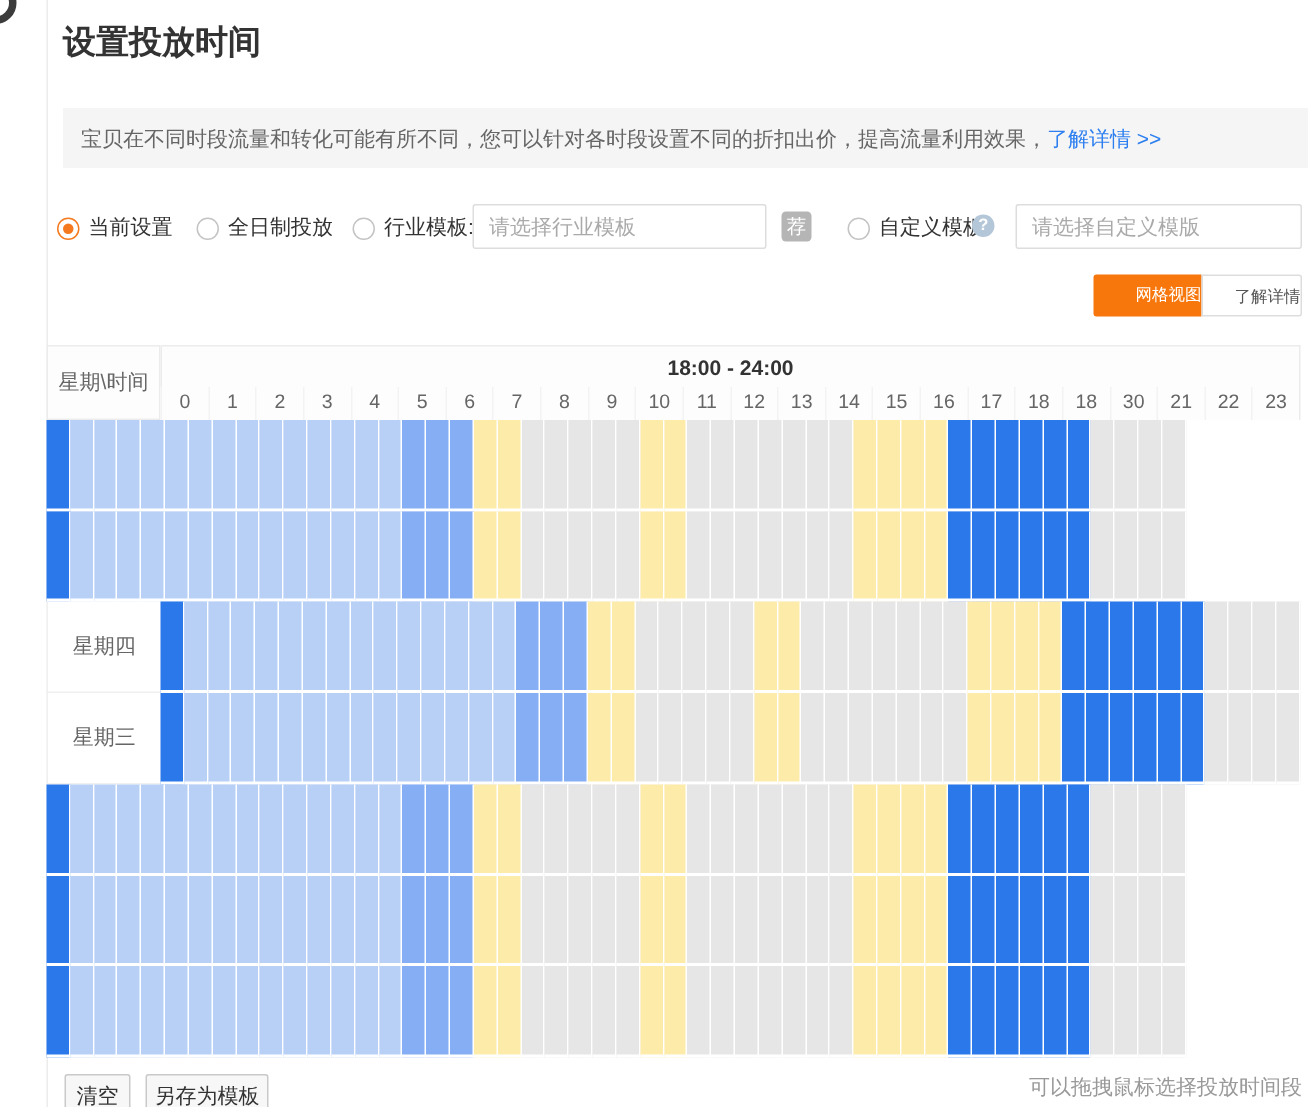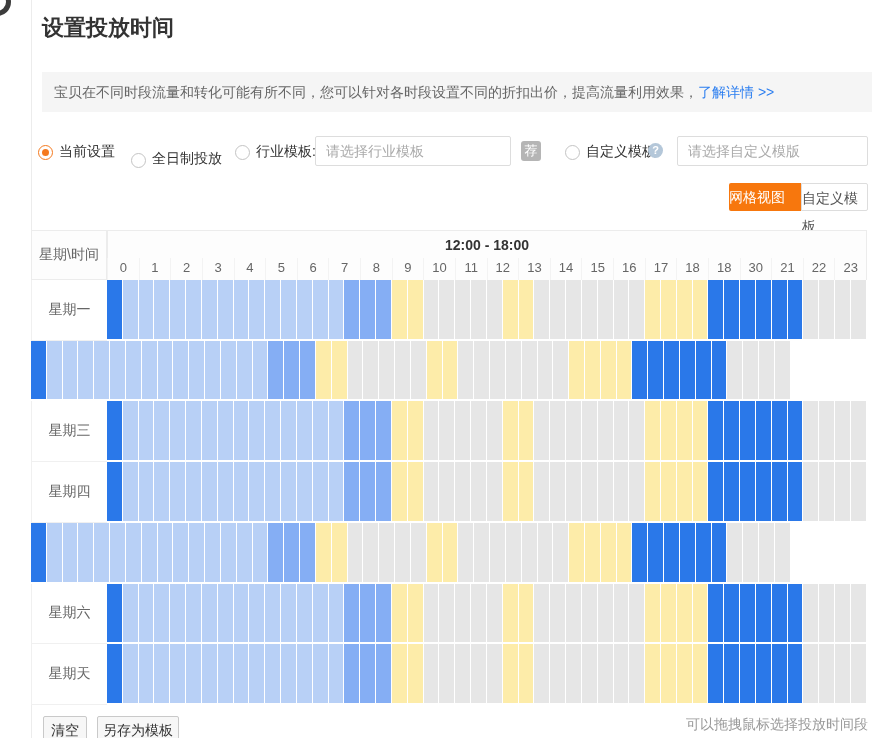--- a/index.html
+++ b/index.html
@@ -23,22 +23,22 @@
   .radio-circle.checked::after { content:""; width:7px; height:7px; border-radius:50%; background:#f57a1f; }
 
   .fake-select { position:absolute; top:136px; height:30px; box-sizing:border-box; background:#fff;
     border:1px solid #ddd; border-radius:2px; font-size:14px; color:#aaa; line-height:28px;
     padding-left:10px; cursor:pointer; }
   .rec-badge { position:absolute; left:521px; top:141px; width:20px; height:20px; background:#b5b5b5;
     color:#fff; border-radius:3px; font-size:13px; line-height:20px; text-align:center; }
   .help-icon { position:absolute; left:648px; top:143px; width:15px; height:15px; border-radius:50%;
     background:#b4c7d9; color:#fff; font-size:11px; font-weight:bold; line-height:15px; text-align:center; cursor:pointer; }
 
-  .toggle-btn { position:absolute; top:183px; height:28px; line-height:28px; text-align:left;
-    font-size:14px; box-sizing:border-box; cursor:pointer; }
+  .toggle-btn { position:absolute; top:183px; height:28px; line-height:28px; text-align:right;
+    font-size:11px; box-sizing:border-box; cursor:pointer; }
   .toggle-grid { left:729px; width:72px; background:#f7770d; color:#fff; border-radius:2px 0 0 2px; }
   .toggle-list { left:801px; width:67px; background:#fff; color:#555; border:1px solid #ddd; border-radius:0 2px 2px 0; }
 
   .corner-cell { position:absolute; left:31px; top:230px; width:76px; height:50px; box-sizing:border-box;
     border:1px solid #ececec; background:#fdfdfd; display:flex; align-items:center; justify-content:center;
     font-size:14px; color:#666; }
   .group-row { position:absolute; left:107px; top:230px; width:760px; height:28px; display:flex;
     border-top:1px solid #ececec; border-right:1px solid #ececec; box-sizing:border-box; background:#fdfdfd; }
   .group-cell { flex:1; text-align:center; line-height:28px; font-size:14px; font-weight:bold; color:#333;
     border-left:1px solid #ececec; }
@@ -72,43 +72,43 @@
 <div class="page-title">设置投放时间</div>
 
 <div class="notice">
   <span>宝贝在不同时段流量和转化可能有所不同，您可以针对各时段设置不同的折扣出价，提高流量利用效果，</span><span class="link">了解详情 &gt;&gt;</span>
 </div>
 
 <div class="radio-item" style="left:38px;">
   <span class="radio-circle checked"></span>
   <span>当前设置</span>
 </div>
-<div class="radio-item" style="left:131px;align-items:flex-end;">
+<div class="radio-item" style="left:131px;">
   <span class="radio-circle"></span>
   <span>全日制投放</span>
 </div>
 <div class="radio-item" style="left:235px;">
   <span class="radio-circle"></span>
   <span>行业模板:</span>
 </div>
 <div class="fake-select" style="left:315px; width:196px;">请选择行业模板</div>
 <div class="rec-badge">荐</div>
 <div class="radio-item" style="left:565px;">
   <span class="radio-circle"></span>
   <span>自定义模板:</span>
 </div>
 <div class="help-icon">?</div>
 <div class="fake-select" style="left:677px; width:191px;">请选择自定义模版</div>
 
 <div class="toggle-btn toggle-grid">网格视图</div>
-<div class="toggle-btn toggle-list">自定义模板</div>
+<div class="toggle-btn toggle-list">了解详情</div>
 
 <div class="corner-cell">星期\时间</div>
 <div class="group-row">
-    <div class="group-cell">12:00 - 18:00</div>
+    <div class="group-cell">18:00 - 24:00</div>
   </div>
 <div class="hour-row">
     <div class="hour-cell">0</div>
     <div class="hour-cell">1</div>
     <div class="hour-cell">2</div>
     <div class="hour-cell">3</div>
     <div class="hour-cell">4</div>
     <div class="hour-cell">5</div>
     <div class="hour-cell">6</div>
     <div class="hour-cell">7</div>
@@ -124,73 +124,125 @@
     <div class="hour-cell">17</div>
     <div class="hour-cell">18</div>
     <div class="hour-cell">18</div>
     <div class="hour-cell">30</div>
     <div class="hour-cell">21</div>
     <div class="hour-cell">22</div>
     <div class="hour-cell">23</div>
   </div>
 <div class="rows-wrap">
     <div class="day-row">
-      <div class="day-label">星期一</div>
-      <div class="slot-grid">
-        <div class="slot-cell" style="background: rgb(42, 120, 233);"></div>
-        <div class="slot-cell" style="background: rgb(184, 208, 246);"></div>
-        <div class="slot-cell" style="background: rgb(184, 208, 246);"></div>
-        <div class="slot-cell" style="background: rgb(184, 208, 246);"></div>
-        <div class="slot-cell" style="background: rgb(184, 208, 246);"></div>
-        <div class="slot-cell" style="background: rgb(184, 208, 246);"></div>
-        <div class="slot-cell" style="background: rgb(184, 208, 246);"></div>
-        <div class="slot-cell" style="background: rgb(184, 208, 246);"></div>
-        <div class="slot-cell" style="background: rgb(184, 208, 246);"></div>
-        <div class="slot-cell" style="background: rgb(184, 208, 246);"></div>
-        <div class="slot-cell" style="background: rgb(184, 208, 246);"></div>
-        <div class="slot-cell" style="background: rgb(184, 208, 246);"></div>
-        <div class="slot-cell" style="background: rgb(184, 208, 246);"></div>
-        <div class="slot-cell" style="background: rgb(184, 208, 246);"></div>
-        <div class="slot-cell" style="background: rgb(184, 208, 246);"></div>
-        <div class="slot-cell" style="background: rgb(133, 174, 244);"></div>
-        <div class="slot-cell" style="background: rgb(133, 174, 244);"></div>
-        <div class="slot-cell" style="background: rgb(133, 174, 244);"></div>
-        <div class="slot-cell" style="background: rgb(253, 236, 169);"></div>
-        <div class="slot-cell" style="background: rgb(253, 236, 169);"></div>
-        <div class="slot-cell" style="background: rgb(230, 230, 230);"></div>
-        <div class="slot-cell" style="background: rgb(230, 230, 230);"></div>
-        <div class="slot-cell" style="background: rgb(230, 230, 230);"></div>
-        <div class="slot-cell" style="background: rgb(230, 230, 230);"></div>
-        <div class="slot-cell" style="background: rgb(230, 230, 230);"></div>
-        <div class="slot-cell" style="background: rgb(253, 236, 169);"></div>
-        <div class="slot-cell" style="background: rgb(253, 236, 169);"></div>
-        <div class="slot-cell" style="background: rgb(230, 230, 230);"></div>
-        <div class="slot-cell" style="background: rgb(230, 230, 230);"></div>
-        <div class="slot-cell" style="background: rgb(230, 230, 230);"></div>
-        <div class="slot-cell" style="background: rgb(230, 230, 230);"></div>
-        <div class="slot-cell" style="background: rgb(230, 230, 230);"></div>
-        <div class="slot-cell" style="background: rgb(230, 230, 230);"></div>
-        <div class="slot-cell" style="background: rgb(230, 230, 230);"></div>
-        <div class="slot-cell" style="background: rgb(253, 236, 169);"></div>
-        <div class="slot-cell" style="background: rgb(253, 236, 169);"></div>
-        <div class="slot-cell" style="background: rgb(253, 236, 169);"></div>
-        <div class="slot-cell" style="background: rgb(253, 236, 169);"></div>
-        <div class="slot-cell" style="background: rgb(42, 120, 233);"></div>
-        <div class="slot-cell" style="background: rgb(42, 120, 233);"></div>
-        <div class="slot-cell" style="background: rgb(42, 120, 233);"></div>
-        <div class="slot-cell" style="background: rgb(42, 120, 233);"></div>
-        <div class="slot-cell" style="background: rgb(42, 120, 233);"></div>
-        <div class="slot-cell" style="background: rgb(42, 120, 233);"></div>
-        <div class="slot-cell" style="background: rgb(230, 230, 230);"></div>
-        <div class="slot-cell" style="background: rgb(230, 230, 230);"></div>
-        <div class="slot-cell" style="background: rgb(230, 230, 230);"></div>
-        <div class="slot-cell" style="background: rgb(230, 230, 230);"></div>
-      </div>
-    </div>
-    <div class="day-row">
+      <div class="slot-grid">
+        <div class="slot-cell" style="background: rgb(42, 120, 233);"></div>
+        <div class="slot-cell" style="background: rgb(184, 208, 246);"></div>
+        <div class="slot-cell" style="background: rgb(184, 208, 246);"></div>
+        <div class="slot-cell" style="background: rgb(184, 208, 246);"></div>
+        <div class="slot-cell" style="background: rgb(184, 208, 246);"></div>
+        <div class="slot-cell" style="background: rgb(184, 208, 246);"></div>
+        <div class="slot-cell" style="background: rgb(184, 208, 246);"></div>
+        <div class="slot-cell" style="background: rgb(184, 208, 246);"></div>
+        <div class="slot-cell" style="background: rgb(184, 208, 246);"></div>
+        <div class="slot-cell" style="background: rgb(184, 208, 246);"></div>
+        <div class="slot-cell" style="background: rgb(184, 208, 246);"></div>
+        <div class="slot-cell" style="background: rgb(184, 208, 246);"></div>
+        <div class="slot-cell" style="background: rgb(184, 208, 246);"></div>
+        <div class="slot-cell" style="background: rgb(184, 208, 246);"></div>
+        <div class="slot-cell" style="background: rgb(184, 208, 246);"></div>
+        <div class="slot-cell" style="background: rgb(133, 174, 244);"></div>
+        <div class="slot-cell" style="background: rgb(133, 174, 244);"></div>
+        <div class="slot-cell" style="background: rgb(133, 174, 244);"></div>
+        <div class="slot-cell" style="background: rgb(253, 236, 169);"></div>
+        <div class="slot-cell" style="background: rgb(253, 236, 169);"></div>
+        <div class="slot-cell" style="background: rgb(230, 230, 230);"></div>
+        <div class="slot-cell" style="background: rgb(230, 230, 230);"></div>
+        <div class="slot-cell" style="background: rgb(230, 230, 230);"></div>
+        <div class="slot-cell" style="background: rgb(230, 230, 230);"></div>
+        <div class="slot-cell" style="background: rgb(230, 230, 230);"></div>
+        <div class="slot-cell" style="background: rgb(253, 236, 169);"></div>
+        <div class="slot-cell" style="background: rgb(253, 236, 169);"></div>
+        <div class="slot-cell" style="background: rgb(230, 230, 230);"></div>
+        <div class="slot-cell" style="background: rgb(230, 230, 230);"></div>
+        <div class="slot-cell" style="background: rgb(230, 230, 230);"></div>
+        <div class="slot-cell" style="background: rgb(230, 230, 230);"></div>
+        <div class="slot-cell" style="background: rgb(230, 230, 230);"></div>
+        <div class="slot-cell" style="background: rgb(230, 230, 230);"></div>
+        <div class="slot-cell" style="background: rgb(230, 230, 230);"></div>
+        <div class="slot-cell" style="background: rgb(253, 236, 169);"></div>
+        <div class="slot-cell" style="background: rgb(253, 236, 169);"></div>
+        <div class="slot-cell" style="background: rgb(253, 236, 169);"></div>
+        <div class="slot-cell" style="background: rgb(253, 236, 169);"></div>
+        <div class="slot-cell" style="background: rgb(42, 120, 233);"></div>
+        <div class="slot-cell" style="background: rgb(42, 120, 233);"></div>
+        <div class="slot-cell" style="background: rgb(42, 120, 233);"></div>
+        <div class="slot-cell" style="background: rgb(42, 120, 233);"></div>
+        <div class="slot-cell" style="background: rgb(42, 120, 233);"></div>
+        <div class="slot-cell" style="background: rgb(42, 120, 233);"></div>
+        <div class="slot-cell" style="background: rgb(230, 230, 230);"></div>
+        <div class="slot-cell" style="background: rgb(230, 230, 230);"></div>
+        <div class="slot-cell" style="background: rgb(230, 230, 230);"></div>
+        <div class="slot-cell" style="background: rgb(230, 230, 230);"></div>
+      </div>
+    </div>
+    <div class="day-row">
+      <div class="slot-grid">
+        <div class="slot-cell" style="background: rgb(42, 120, 233);"></div>
+        <div class="slot-cell" style="background: rgb(184, 208, 246);"></div>
+        <div class="slot-cell" style="background: rgb(184, 208, 246);"></div>
+        <div class="slot-cell" style="background: rgb(184, 208, 246);"></div>
+        <div class="slot-cell" style="background: rgb(184, 208, 246);"></div>
+        <div class="slot-cell" style="background: rgb(184, 208, 246);"></div>
+        <div class="slot-cell" style="background: rgb(184, 208, 246);"></div>
+        <div class="slot-cell" style="background: rgb(184, 208, 246);"></div>
+        <div class="slot-cell" style="background: rgb(184, 208, 246);"></div>
+        <div class="slot-cell" style="background: rgb(184, 208, 246);"></div>
+        <div class="slot-cell" style="background: rgb(184, 208, 246);"></div>
+        <div class="slot-cell" style="background: rgb(184, 208, 246);"></div>
+        <div class="slot-cell" style="background: rgb(184, 208, 246);"></div>
+        <div class="slot-cell" style="background: rgb(184, 208, 246);"></div>
+        <div class="slot-cell" style="background: rgb(184, 208, 246);"></div>
+        <div class="slot-cell" style="background: rgb(133, 174, 244);"></div>
+        <div class="slot-cell" style="background: rgb(133, 174, 244);"></div>
+        <div class="slot-cell" style="background: rgb(133, 174, 244);"></div>
+        <div class="slot-cell" style="background: rgb(253, 236, 169);"></div>
+        <div class="slot-cell" style="background: rgb(253, 236, 169);"></div>
+        <div class="slot-cell" style="background: rgb(230, 230, 230);"></div>
+        <div class="slot-cell" style="background: rgb(230, 230, 230);"></div>
+        <div class="slot-cell" style="background: rgb(230, 230, 230);"></div>
+        <div class="slot-cell" style="background: rgb(230, 230, 230);"></div>
+        <div class="slot-cell" style="background: rgb(230, 230, 230);"></div>
+        <div class="slot-cell" style="background: rgb(253, 236, 169);"></div>
+        <div class="slot-cell" style="background: rgb(253, 236, 169);"></div>
+        <div class="slot-cell" style="background: rgb(230, 230, 230);"></div>
+        <div class="slot-cell" style="background: rgb(230, 230, 230);"></div>
+        <div class="slot-cell" style="background: rgb(230, 230, 230);"></div>
+        <div class="slot-cell" style="background: rgb(230, 230, 230);"></div>
+        <div class="slot-cell" style="background: rgb(230, 230, 230);"></div>
+        <div class="slot-cell" style="background: rgb(230, 230, 230);"></div>
+        <div class="slot-cell" style="background: rgb(230, 230, 230);"></div>
+        <div class="slot-cell" style="background: rgb(253, 236, 169);"></div>
+        <div class="slot-cell" style="background: rgb(253, 236, 169);"></div>
+        <div class="slot-cell" style="background: rgb(253, 236, 169);"></div>
+        <div class="slot-cell" style="background: rgb(253, 236, 169);"></div>
+        <div class="slot-cell" style="background: rgb(42, 120, 233);"></div>
+        <div class="slot-cell" style="background: rgb(42, 120, 233);"></div>
+        <div class="slot-cell" style="background: rgb(42, 120, 233);"></div>
+        <div class="slot-cell" style="background: rgb(42, 120, 233);"></div>
+        <div class="slot-cell" style="background: rgb(42, 120, 233);"></div>
+        <div class="slot-cell" style="background: rgb(42, 120, 233);"></div>
+        <div class="slot-cell" style="background: rgb(230, 230, 230);"></div>
+        <div class="slot-cell" style="background: rgb(230, 230, 230);"></div>
+        <div class="slot-cell" style="background: rgb(230, 230, 230);"></div>
+        <div class="slot-cell" style="background: rgb(230, 230, 230);"></div>
+      </div>
+    </div>
+    <div class="day-row">
+      <div class="day-label">星期四</div>
       <div class="slot-grid">
         <div class="slot-cell" style="background: rgb(42, 120, 233);"></div>
         <div class="slot-cell" style="background: rgb(184, 208, 246);"></div>
         <div class="slot-cell" style="background: rgb(184, 208, 246);"></div>
         <div class="slot-cell" style="background: rgb(184, 208, 246);"></div>
         <div class="slot-cell" style="background: rgb(184, 208, 246);"></div>
         <div class="slot-cell" style="background: rgb(184, 208, 246);"></div>
         <div class="slot-cell" style="background: rgb(184, 208, 246);"></div>
         <div class="slot-cell" style="background: rgb(184, 208, 246);"></div>
         <div class="slot-cell" style="background: rgb(184, 208, 246);"></div>
@@ -282,179 +334,124 @@
         <div class="slot-cell" style="background: rgb(42, 120, 233);"></div>
         <div class="slot-cell" style="background: rgb(42, 120, 233);"></div>
         <div class="slot-cell" style="background: rgb(42, 120, 233);"></div>
         <div class="slot-cell" style="background: rgb(230, 230, 230);"></div>
         <div class="slot-cell" style="background: rgb(230, 230, 230);"></div>
         <div class="slot-cell" style="background: rgb(230, 230, 230);"></div>
         <div class="slot-cell" style="background: rgb(230, 230, 230);"></div>
       </div>
     </div>
     <div class="day-row">
-      <div class="day-label">星期四</div>
-      <div class="slot-grid">
-        <div class="slot-cell" style="background: rgb(42, 120, 233);"></div>
-        <div class="slot-cell" style="background: rgb(184, 208, 246);"></div>
-        <div class="slot-cell" style="background: rgb(184, 208, 246);"></div>
-        <div class="slot-cell" style="background: rgb(184, 208, 246);"></div>
-        <div class="slot-cell" style="background: rgb(184, 208, 246);"></div>
-        <div class="slot-cell" style="background: rgb(184, 208, 246);"></div>
-        <div class="slot-cell" style="background: rgb(184, 208, 246);"></div>
-        <div class="slot-cell" style="background: rgb(184, 208, 246);"></div>
-        <div class="slot-cell" style="background: rgb(184, 208, 246);"></div>
-        <div class="slot-cell" style="background: rgb(184, 208, 246);"></div>
-        <div class="slot-cell" style="background: rgb(184, 208, 246);"></div>
-        <div class="slot-cell" style="background: rgb(184, 208, 246);"></div>
-        <div class="slot-cell" style="background: rgb(184, 208, 246);"></div>
-        <div class="slot-cell" style="background: rgb(184, 208, 246);"></div>
-        <div class="slot-cell" style="background: rgb(184, 208, 246);"></div>
-        <div class="slot-cell" style="background: rgb(133, 174, 244);"></div>
-        <div class="slot-cell" style="background: rgb(133, 174, 244);"></div>
-        <div class="slot-cell" style="background: rgb(133, 174, 244);"></div>
-        <div class="slot-cell" style="background: rgb(253, 236, 169);"></div>
-        <div class="slot-cell" style="background: rgb(253, 236, 169);"></div>
-        <div class="slot-cell" style="background: rgb(230, 230, 230);"></div>
-        <div class="slot-cell" style="background: rgb(230, 230, 230);"></div>
-        <div class="slot-cell" style="background: rgb(230, 230, 230);"></div>
-        <div class="slot-cell" style="background: rgb(230, 230, 230);"></div>
-        <div class="slot-cell" style="background: rgb(230, 230, 230);"></div>
-        <div class="slot-cell" style="background: rgb(253, 236, 169);"></div>
-        <div class="slot-cell" style="background: rgb(253, 236, 169);"></div>
-        <div class="slot-cell" style="background: rgb(230, 230, 230);"></div>
-        <div class="slot-cell" style="background: rgb(230, 230, 230);"></div>
-        <div class="slot-cell" style="background: rgb(230, 230, 230);"></div>
-        <div class="slot-cell" style="background: rgb(230, 230, 230);"></div>
-        <div class="slot-cell" style="background: rgb(230, 230, 230);"></div>
-        <div class="slot-cell" style="background: rgb(230, 230, 230);"></div>
-        <div class="slot-cell" style="background: rgb(230, 230, 230);"></div>
-        <div class="slot-cell" style="background: rgb(253, 236, 169);"></div>
-        <div class="slot-cell" style="background: rgb(253, 236, 169);"></div>
-        <div class="slot-cell" style="background: rgb(253, 236, 169);"></div>
-        <div class="slot-cell" style="background: rgb(253, 236, 169);"></div>
-        <div class="slot-cell" style="background: rgb(42, 120, 233);"></div>
-        <div class="slot-cell" style="background: rgb(42, 120, 233);"></div>
-        <div class="slot-cell" style="background: rgb(42, 120, 233);"></div>
-        <div class="slot-cell" style="background: rgb(42, 120, 233);"></div>
-        <div class="slot-cell" style="background: rgb(42, 120, 233);"></div>
-        <div class="slot-cell" style="background: rgb(42, 120, 233);"></div>
-        <div class="slot-cell" style="background: rgb(230, 230, 230);"></div>
-        <div class="slot-cell" style="background: rgb(230, 230, 230);"></div>
-        <div class="slot-cell" style="background: rgb(230, 230, 230);"></div>
-        <div class="slot-cell" style="background: rgb(230, 230, 230);"></div>
-      </div>
-    </div>
-    <div class="day-row">
-      <div class="slot-grid">
-        <div class="slot-cell" style="background: rgb(42, 120, 233);"></div>
-        <div class="slot-cell" style="background: rgb(184, 208, 246);"></div>
-        <div class="slot-cell" style="background: rgb(184, 208, 246);"></div>
-        <div class="slot-cell" style="background: rgb(184, 208, 246);"></div>
-        <div class="slot-cell" style="background: rgb(184, 208, 246);"></div>
-        <div class="slot-cell" style="background: rgb(184, 208, 246);"></div>
-        <div class="slot-cell" style="background: rgb(184, 208, 246);"></div>
-        <div class="slot-cell" style="background: rgb(184, 208, 246);"></div>
-        <div class="slot-cell" style="background: rgb(184, 208, 246);"></div>
-        <div class="slot-cell" style="background: rgb(184, 208, 246);"></div>
-        <div class="slot-cell" style="background: rgb(184, 208, 246);"></div>
-        <div class="slot-cell" style="background: rgb(184, 208, 246);"></div>
-        <div class="slot-cell" style="background: rgb(184, 208, 246);"></div>
-        <div class="slot-cell" style="background: rgb(184, 208, 246);"></div>
-        <div class="slot-cell" style="background: rgb(184, 208, 246);"></div>
-        <div class="slot-cell" style="background: rgb(133, 174, 244);"></div>
-        <div class="slot-cell" style="background: rgb(133, 174, 244);"></div>
-        <div class="slot-cell" style="background: rgb(133, 174, 244);"></div>
-        <div class="slot-cell" style="background: rgb(253, 236, 169);"></div>
-        <div class="slot-cell" style="background: rgb(253, 236, 169);"></div>
-        <div class="slot-cell" style="background: rgb(230, 230, 230);"></div>
-        <div class="slot-cell" style="background: rgb(230, 230, 230);"></div>
-        <div class="slot-cell" style="background: rgb(230, 230, 230);"></div>
-        <div class="slot-cell" style="background: rgb(230, 230, 230);"></div>
-        <div class="slot-cell" style="background: rgb(230, 230, 230);"></div>
-        <div class="slot-cell" style="background: rgb(253, 236, 169);"></div>
-        <div class="slot-cell" style="background: rgb(253, 236, 169);"></div>
-        <div class="slot-cell" style="background: rgb(230, 230, 230);"></div>
-        <div class="slot-cell" style="background: rgb(230, 230, 230);"></div>
-        <div class="slot-cell" style="background: rgb(230, 230, 230);"></div>
-        <div class="slot-cell" style="background: rgb(230, 230, 230);"></div>
-        <div class="slot-cell" style="background: rgb(230, 230, 230);"></div>
-        <div class="slot-cell" style="background: rgb(230, 230, 230);"></div>
-        <div class="slot-cell" style="background: rgb(230, 230, 230);"></div>
-        <div class="slot-cell" style="background: rgb(253, 236, 169);"></div>
-        <div class="slot-cell" style="background: rgb(253, 236, 169);"></div>
-        <div class="slot-cell" style="background: rgb(253, 236, 169);"></div>
-        <div class="slot-cell" style="background: rgb(253, 236, 169);"></div>
-        <div class="slot-cell" style="background: rgb(42, 120, 233);"></div>
-        <div class="slot-cell" style="background: rgb(42, 120, 233);"></div>
-        <div class="slot-cell" style="background: rgb(42, 120, 233);"></div>
-        <div class="slot-cell" style="background: rgb(42, 120, 233);"></div>
-        <div class="slot-cell" style="background: rgb(42, 120, 233);"></div>
-        <div class="slot-cell" style="background: rgb(42, 120, 233);"></div>
-        <div class="slot-cell" style="background: rgb(230, 230, 230);"></div>
-        <div class="slot-cell" style="background: rgb(230, 230, 230);"></div>
-        <div class="slot-cell" style="background: rgb(230, 230, 230);"></div>
-        <div class="slot-cell" style="background: rgb(230, 230, 230);"></div>
-      </div>
-    </div>
-    <div class="day-row">
-      <div class="day-label">星期六</div>
-      <div class="slot-grid">
-        <div class="slot-cell" style="background: rgb(42, 120, 233);"></div>
-        <div class="slot-cell" style="background: rgb(184, 208, 246);"></div>
-        <div class="slot-cell" style="background: rgb(184, 208, 246);"></div>
-        <div class="slot-cell" style="background: rgb(184, 208, 246);"></div>
-        <div class="slot-cell" style="background: rgb(184, 208, 246);"></div>
-        <div class="slot-cell" style="background: rgb(184, 208, 246);"></div>
-        <div class="slot-cell" style="background: rgb(184, 208, 246);"></div>
-        <div class="slot-cell" style="background: rgb(184, 208, 246);"></div>
-        <div class="slot-cell" style="background: rgb(184, 208, 246);"></div>
-        <div class="slot-cell" style="background: rgb(184, 208, 246);"></div>
-        <div class="slot-cell" style="background: rgb(184, 208, 246);"></div>
-        <div class="slot-cell" style="background: rgb(184, 208, 246);"></div>
-        <div class="slot-cell" style="background: rgb(184, 208, 246);"></div>
-        <div class="slot-cell" style="background: rgb(184, 208, 246);"></div>
-        <div class="slot-cell" style="background: rgb(184, 208, 246);"></div>
-        <div class="slot-cell" style="background: rgb(133, 174, 244);"></div>
-        <div class="slot-cell" style="background: rgb(133, 174, 244);"></div>
-        <div class="slot-cell" style="background: rgb(133, 174, 244);"></div>
-        <div class="slot-cell" style="background: rgb(253, 236, 169);"></div>
-        <div class="slot-cell" style="background: rgb(253, 236, 169);"></div>
-        <div class="slot-cell" style="background: rgb(230, 230, 230);"></div>
-        <div class="slot-cell" style="background: rgb(230, 230, 230);"></div>
-        <div class="slot-cell" style="background: rgb(230, 230, 230);"></div>
-        <div class="slot-cell" style="background: rgb(230, 230, 230);"></div>
-        <div class="slot-cell" style="background: rgb(230, 230, 230);"></div>
-        <div class="slot-cell" style="background: rgb(253, 236, 169);"></div>
-        <div class="slot-cell" style="background: rgb(253, 236, 169);"></div>
-        <div class="slot-cell" style="background: rgb(230, 230, 230);"></div>
-        <div class="slot-cell" style="background: rgb(230, 230, 230);"></div>
-        <div class="slot-cell" style="background: rgb(230, 230, 230);"></div>
-        <div class="slot-cell" style="background: rgb(230, 230, 230);"></div>
-        <div class="slot-cell" style="background: rgb(230, 230, 230);"></div>
-        <div class="slot-cell" style="background: rgb(230, 230, 230);"></div>
-        <div class="slot-cell" style="background: rgb(230, 230, 230);"></div>
-        <div class="slot-cell" style="background: rgb(253, 236, 169);"></div>
-        <div class="slot-cell" style="background: rgb(253, 236, 169);"></div>
-        <div class="slot-cell" style="background: rgb(253, 236, 169);"></div>
-        <div class="slot-cell" style="background: rgb(253, 236, 169);"></div>
-        <div class="slot-cell" style="background: rgb(42, 120, 233);"></div>
-        <div class="slot-cell" style="background: rgb(42, 120, 233);"></div>
-        <div class="slot-cell" style="background: rgb(42, 120, 233);"></div>
-        <div class="slot-cell" style="background: rgb(42, 120, 233);"></div>
-        <div class="slot-cell" style="background: rgb(42, 120, 233);"></div>
-        <div class="slot-cell" style="background: rgb(42, 120, 233);"></div>
-        <div class="slot-cell" style="background: rgb(230, 230, 230);"></div>
-        <div class="slot-cell" style="background: rgb(230, 230, 230);"></div>
-        <div class="slot-cell" style="background: rgb(230, 230, 230);"></div>
-        <div class="slot-cell" style="background: rgb(230, 230, 230);"></div>
-      </div>
-    </div>
-    <div class="day-row">
-      <div class="day-label">星期天</div>
+      <div class="slot-grid">
+        <div class="slot-cell" style="background: rgb(42, 120, 233);"></div>
+        <div class="slot-cell" style="background: rgb(184, 208, 246);"></div>
+        <div class="slot-cell" style="background: rgb(184, 208, 246);"></div>
+        <div class="slot-cell" style="background: rgb(184, 208, 246);"></div>
+        <div class="slot-cell" style="background: rgb(184, 208, 246);"></div>
+        <div class="slot-cell" style="background: rgb(184, 208, 246);"></div>
+        <div class="slot-cell" style="background: rgb(184, 208, 246);"></div>
+        <div class="slot-cell" style="background: rgb(184, 208, 246);"></div>
+        <div class="slot-cell" style="background: rgb(184, 208, 246);"></div>
+        <div class="slot-cell" style="background: rgb(184, 208, 246);"></div>
+        <div class="slot-cell" style="background: rgb(184, 208, 246);"></div>
+        <div class="slot-cell" style="background: rgb(184, 208, 246);"></div>
+        <div class="slot-cell" style="background: rgb(184, 208, 246);"></div>
+        <div class="slot-cell" style="background: rgb(184, 208, 246);"></div>
+        <div class="slot-cell" style="background: rgb(184, 208, 246);"></div>
+        <div class="slot-cell" style="background: rgb(133, 174, 244);"></div>
+        <div class="slot-cell" style="background: rgb(133, 174, 244);"></div>
+        <div class="slot-cell" style="background: rgb(133, 174, 244);"></div>
+        <div class="slot-cell" style="background: rgb(253, 236, 169);"></div>
+        <div class="slot-cell" style="background: rgb(253, 236, 169);"></div>
+        <div class="slot-cell" style="background: rgb(230, 230, 230);"></div>
+        <div class="slot-cell" style="background: rgb(230, 230, 230);"></div>
+        <div class="slot-cell" style="background: rgb(230, 230, 230);"></div>
+        <div class="slot-cell" style="background: rgb(230, 230, 230);"></div>
+        <div class="slot-cell" style="background: rgb(230, 230, 230);"></div>
+        <div class="slot-cell" style="background: rgb(253, 236, 169);"></div>
+        <div class="slot-cell" style="background: rgb(253, 236, 169);"></div>
+        <div class="slot-cell" style="background: rgb(230, 230, 230);"></div>
+        <div class="slot-cell" style="background: rgb(230, 230, 230);"></div>
+        <div class="slot-cell" style="background: rgb(230, 230, 230);"></div>
+        <div class="slot-cell" style="background: rgb(230, 230, 230);"></div>
+        <div class="slot-cell" style="background: rgb(230, 230, 230);"></div>
+        <div class="slot-cell" style="background: rgb(230, 230, 230);"></div>
+        <div class="slot-cell" style="background: rgb(230, 230, 230);"></div>
+        <div class="slot-cell" style="background: rgb(253, 236, 169);"></div>
+        <div class="slot-cell" style="background: rgb(253, 236, 169);"></div>
+        <div class="slot-cell" style="background: rgb(253, 236, 169);"></div>
+        <div class="slot-cell" style="background: rgb(253, 236, 169);"></div>
+        <div class="slot-cell" style="background: rgb(42, 120, 233);"></div>
+        <div class="slot-cell" style="background: rgb(42, 120, 233);"></div>
+        <div class="slot-cell" style="background: rgb(42, 120, 233);"></div>
+        <div class="slot-cell" style="background: rgb(42, 120, 233);"></div>
+        <div class="slot-cell" style="background: rgb(42, 120, 233);"></div>
+        <div class="slot-cell" style="background: rgb(42, 120, 233);"></div>
+        <div class="slot-cell" style="background: rgb(230, 230, 230);"></div>
+        <div class="slot-cell" style="background: rgb(230, 230, 230);"></div>
+        <div class="slot-cell" style="background: rgb(230, 230, 230);"></div>
+        <div class="slot-cell" style="background: rgb(230, 230, 230);"></div>
+      </div>
+    </div>
+    <div class="day-row">
+      <div class="slot-grid">
+        <div class="slot-cell" style="background: rgb(42, 120, 233);"></div>
+        <div class="slot-cell" style="background: rgb(184, 208, 246);"></div>
+        <div class="slot-cell" style="background: rgb(184, 208, 246);"></div>
+        <div class="slot-cell" style="background: rgb(184, 208, 246);"></div>
+        <div class="slot-cell" style="background: rgb(184, 208, 246);"></div>
+        <div class="slot-cell" style="background: rgb(184, 208, 246);"></div>
+        <div class="slot-cell" style="background: rgb(184, 208, 246);"></div>
+        <div class="slot-cell" style="background: rgb(184, 208, 246);"></div>
+        <div class="slot-cell" style="background: rgb(184, 208, 246);"></div>
+        <div class="slot-cell" style="background: rgb(184, 208, 246);"></div>
+        <div class="slot-cell" style="background: rgb(184, 208, 246);"></div>
+        <div class="slot-cell" style="background: rgb(184, 208, 246);"></div>
+        <div class="slot-cell" style="background: rgb(184, 208, 246);"></div>
+        <div class="slot-cell" style="background: rgb(184, 208, 246);"></div>
+        <div class="slot-cell" style="background: rgb(184, 208, 246);"></div>
+        <div class="slot-cell" style="background: rgb(133, 174, 244);"></div>
+        <div class="slot-cell" style="background: rgb(133, 174, 244);"></div>
+        <div class="slot-cell" style="background: rgb(133, 174, 244);"></div>
+        <div class="slot-cell" style="background: rgb(253, 236, 169);"></div>
+        <div class="slot-cell" style="background: rgb(253, 236, 169);"></div>
+        <div class="slot-cell" style="background: rgb(230, 230, 230);"></div>
+        <div class="slot-cell" style="background: rgb(230, 230, 230);"></div>
+        <div class="slot-cell" style="background: rgb(230, 230, 230);"></div>
+        <div class="slot-cell" style="background: rgb(230, 230, 230);"></div>
+        <div class="slot-cell" style="background: rgb(230, 230, 230);"></div>
+        <div class="slot-cell" style="background: rgb(253, 236, 169);"></div>
+        <div class="slot-cell" style="background: rgb(253, 236, 169);"></div>
+        <div class="slot-cell" style="background: rgb(230, 230, 230);"></div>
+        <div class="slot-cell" style="background: rgb(230, 230, 230);"></div>
+        <div class="slot-cell" style="background: rgb(230, 230, 230);"></div>
+        <div class="slot-cell" style="background: rgb(230, 230, 230);"></div>
+        <div class="slot-cell" style="background: rgb(230, 230, 230);"></div>
+        <div class="slot-cell" style="background: rgb(230, 230, 230);"></div>
+        <div class="slot-cell" style="background: rgb(230, 230, 230);"></div>
+        <div class="slot-cell" style="background: rgb(253, 236, 169);"></div>
+        <div class="slot-cell" style="background: rgb(253, 236, 169);"></div>
+        <div class="slot-cell" style="background: rgb(253, 236, 169);"></div>
+        <div class="slot-cell" style="background: rgb(253, 236, 169);"></div>
+        <div class="slot-cell" style="background: rgb(42, 120, 233);"></div>
+        <div class="slot-cell" style="background: rgb(42, 120, 233);"></div>
+        <div class="slot-cell" style="background: rgb(42, 120, 233);"></div>
+        <div class="slot-cell" style="background: rgb(42, 120, 233);"></div>
+        <div class="slot-cell" style="background: rgb(42, 120, 233);"></div>
+        <div class="slot-cell" style="background: rgb(42, 120, 233);"></div>
+        <div class="slot-cell" style="background: rgb(230, 230, 230);"></div>
+        <div class="slot-cell" style="background: rgb(230, 230, 230);"></div>
+        <div class="slot-cell" style="background: rgb(230, 230, 230);"></div>
+        <div class="slot-cell" style="background: rgb(230, 230, 230);"></div>
+      </div>
+    </div>
+    <div class="day-row">
       <div class="slot-grid">
         <div class="slot-cell" style="background: rgb(42, 120, 233);"></div>
         <div class="slot-cell" style="background: rgb(184, 208, 246);"></div>
         <div class="slot-cell" style="background: rgb(184, 208, 246);"></div>
         <div class="slot-cell" style="background: rgb(184, 208, 246);"></div>
         <div class="slot-cell" style="background: rgb(184, 208, 246);"></div>
         <div class="slot-cell" style="background: rgb(184, 208, 246);"></div>
         <div class="slot-cell" style="background: rgb(184, 208, 246);"></div>
         <div class="slot-cell" style="background: rgb(184, 208, 246);"></div>
         <div class="slot-cell" style="background: rgb(184, 208, 246);"></div>

